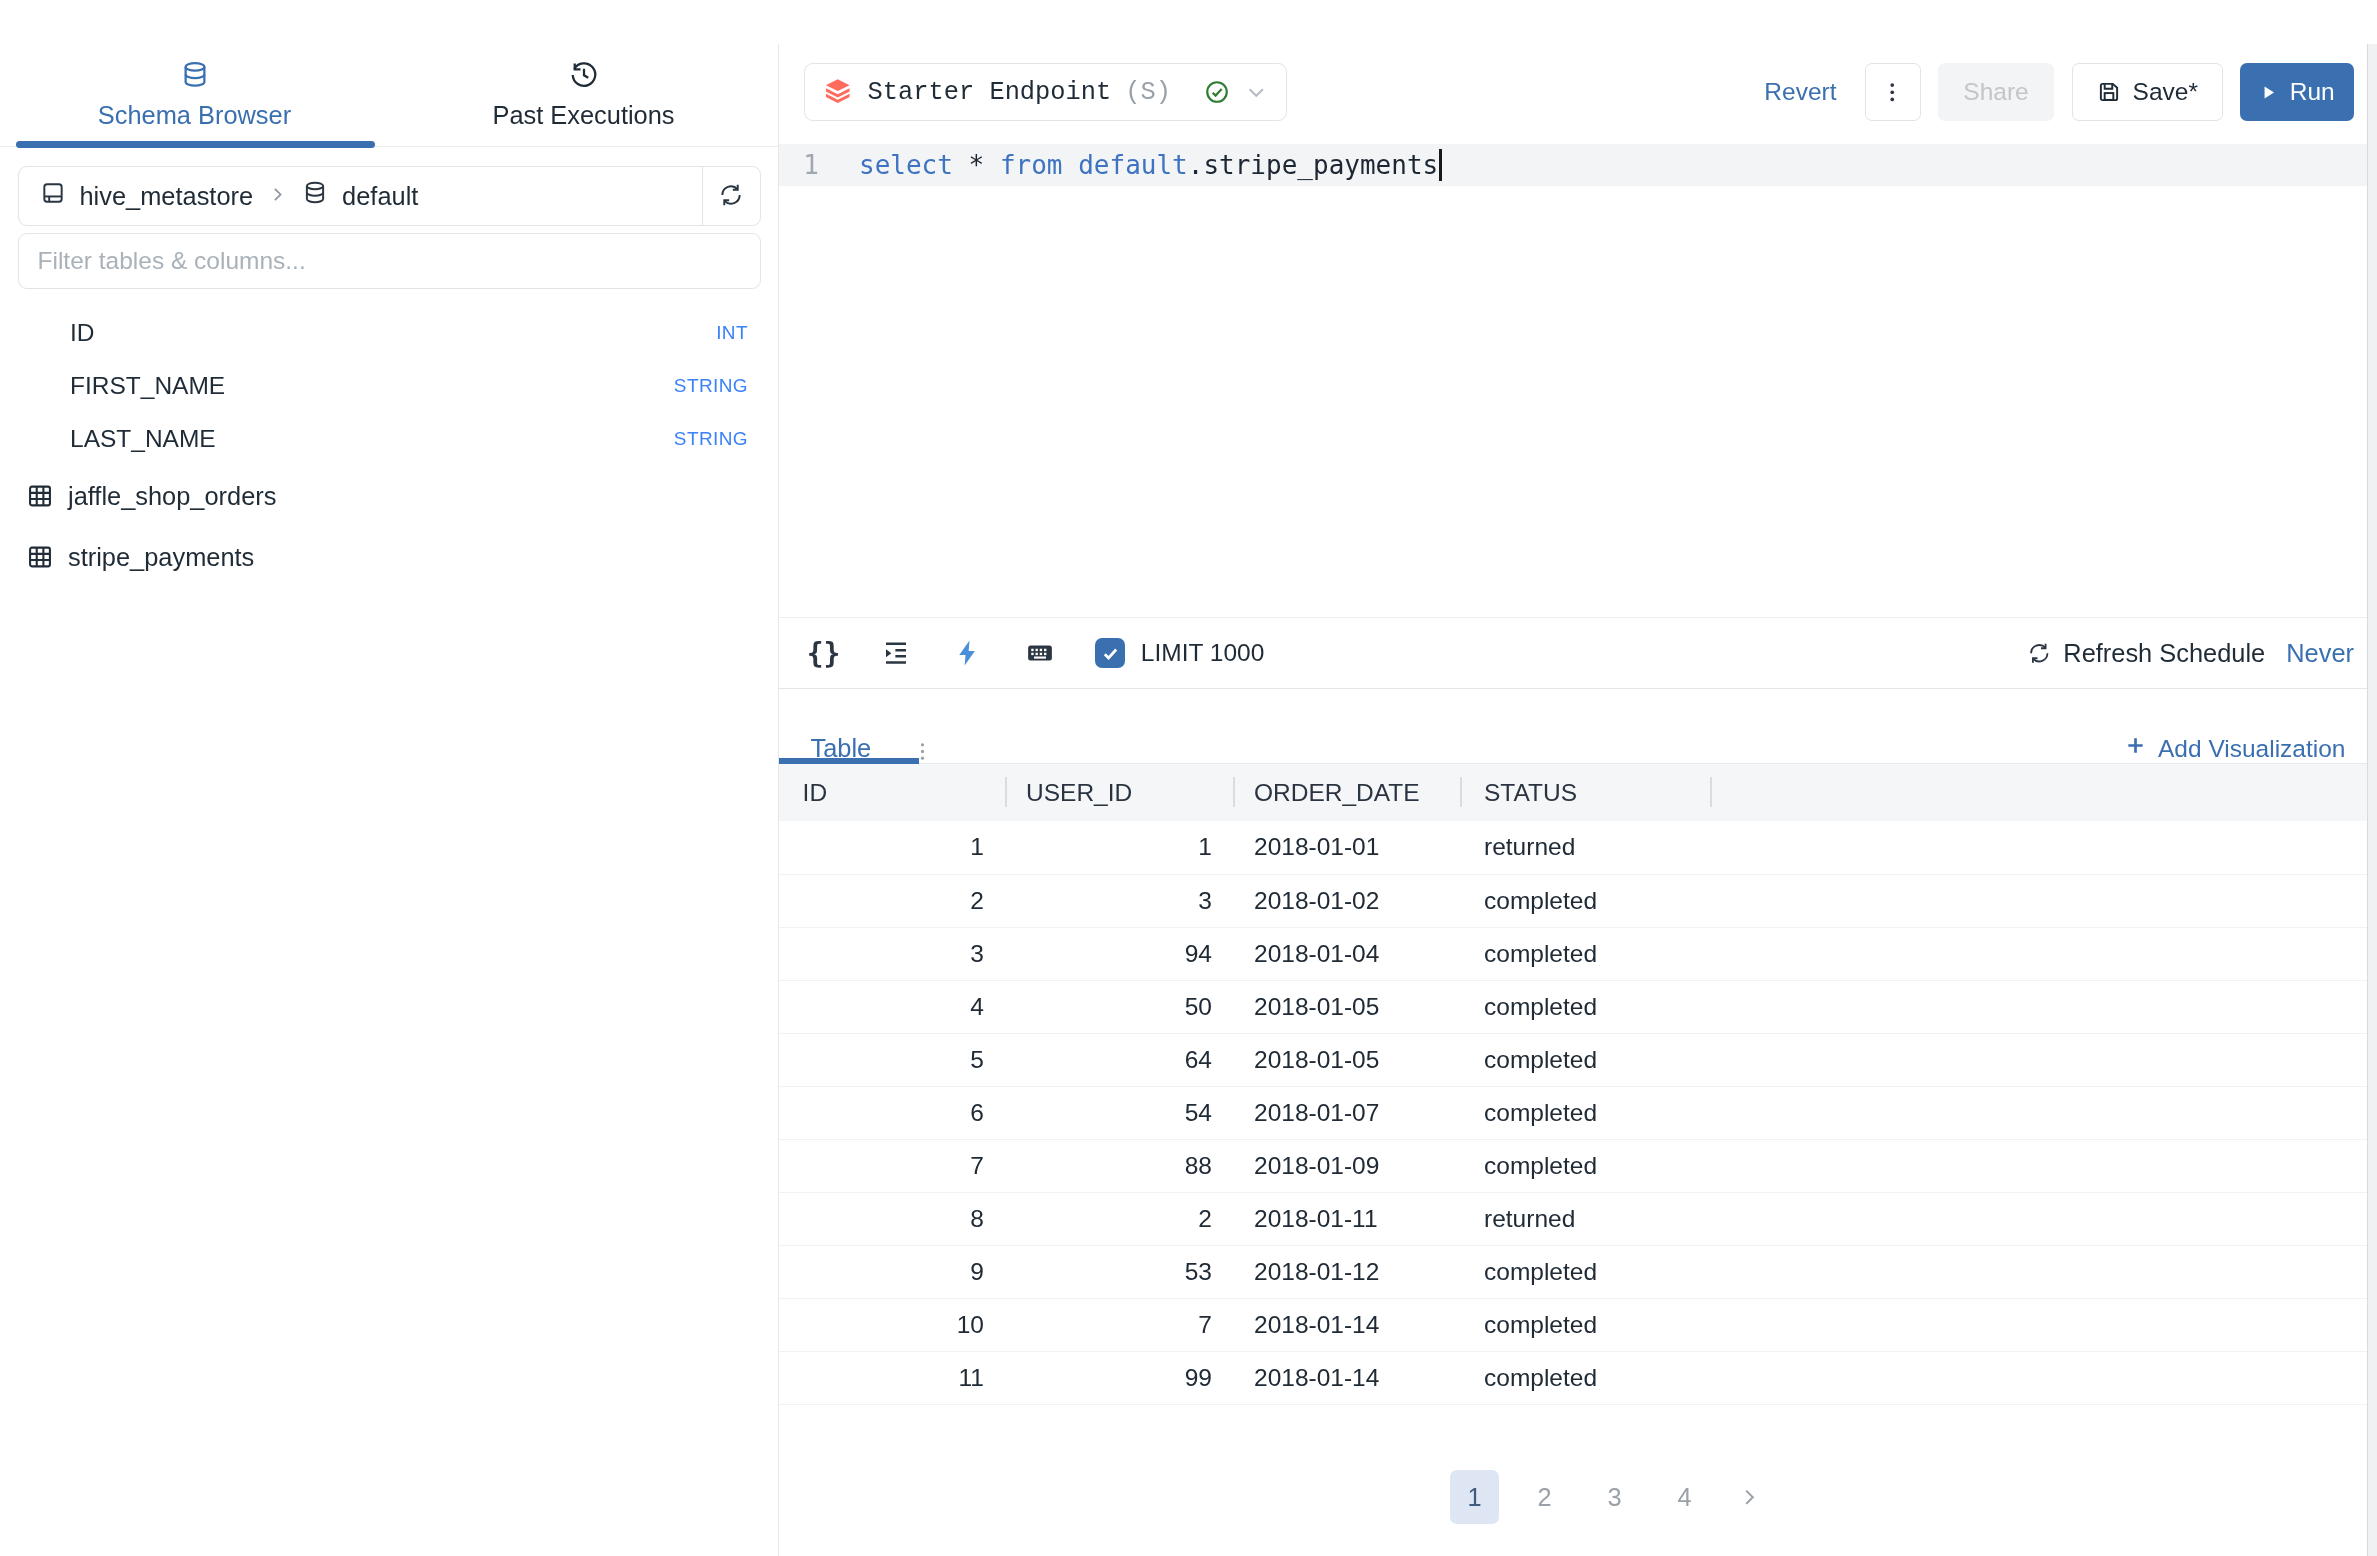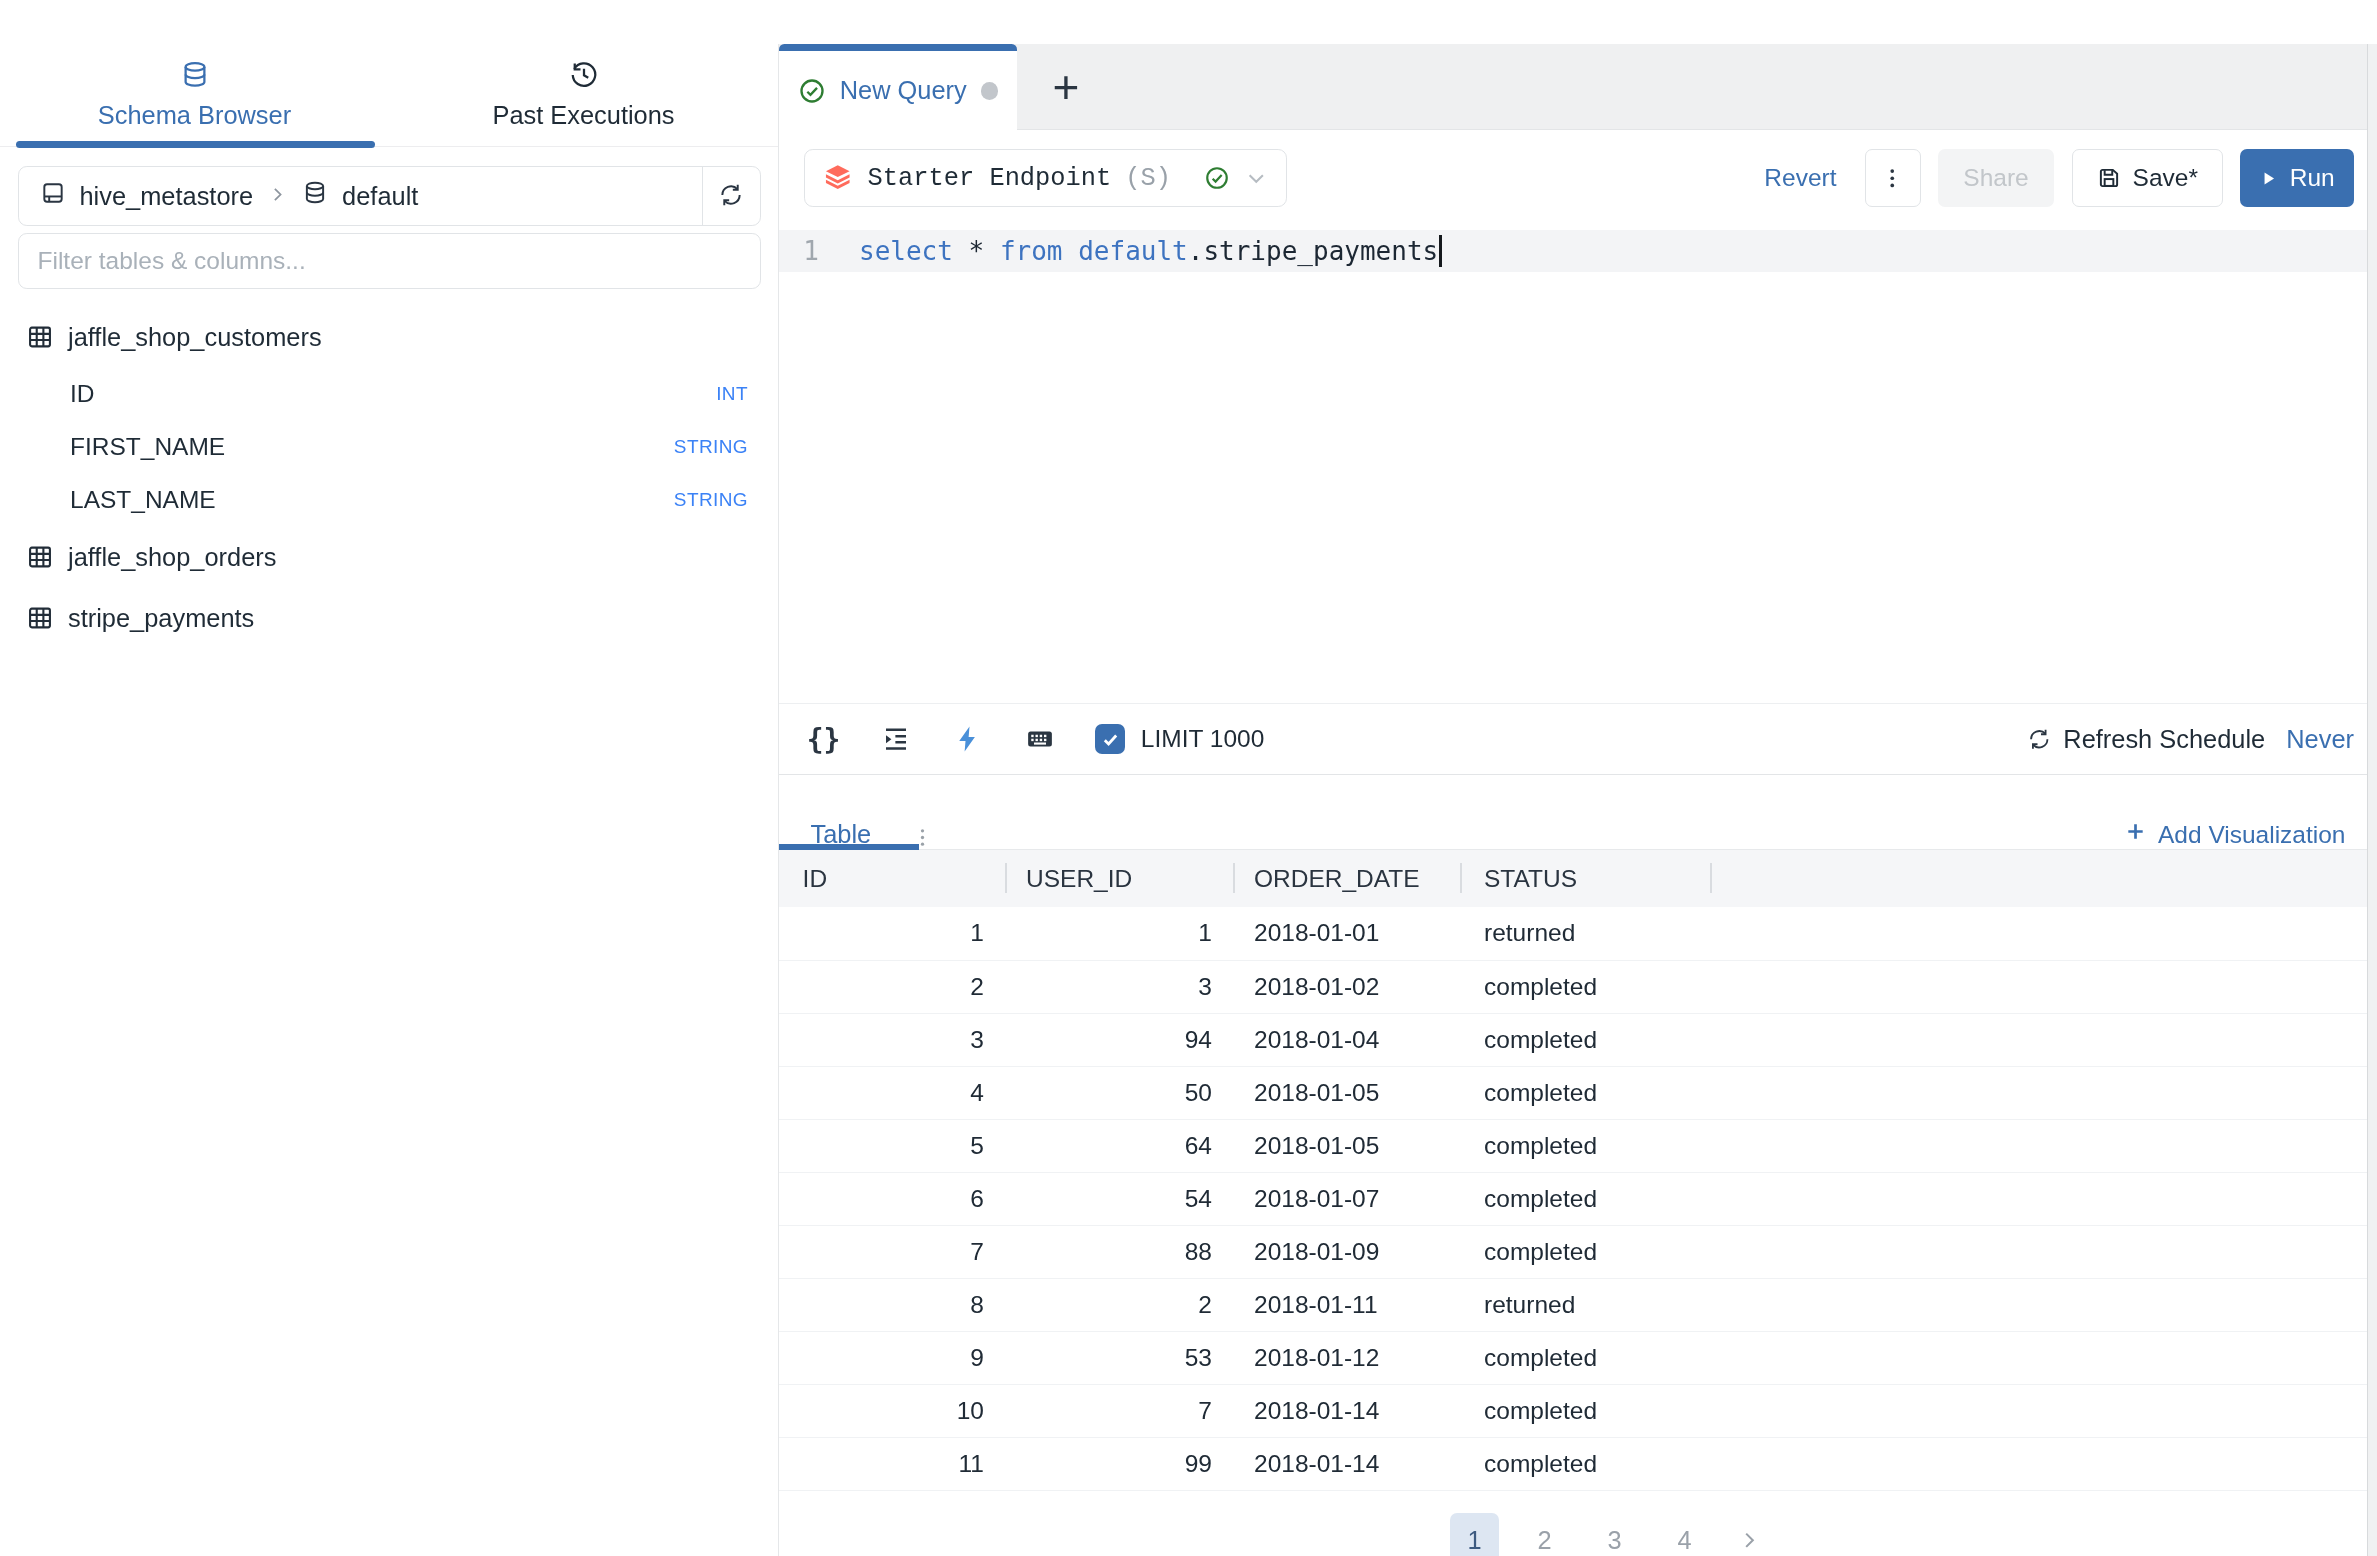--- a/index.html
+++ b/index.html
@@ -168,77 +168,55 @@
             </svg>
         </span>
       </div>
     </div>
 
     <div class="filter-box">
       <input placeholder="Filter tables &amp; columns..." style="">
     </div>
 
     <div class="tree" id="tree">
+        <div class="tree-col">
+          <span>ID</span>
+          <span class="type">INT</span>
+        </div>
+        <div class="tree-col">
+          <span>FIRST_NAME</span>
+          <span class="type">STRING</span>
+        </div>
+        <div class="tree-col">
+          <span>LAST_NAME</span>
+          <span class="type">STRING</span>
+        </div>
         <div class="tree-table">
           <span style="display: flex;">
             <svg viewBox="0 0 24 24" fill="none" stroke="currentColor" stroke-width="1.8">
               <rect x="3.5" y="4" width="17" height="16" rx="1.5"></rect>
               <path d="M3.5 9.3h17M3.5 14.6h17M9.2 4v16M14.9 4v16"></path>
             </svg>
           </span>
-          <span>jaffle_shop_customers</span>
-        </div>
-        <div class="tree-col">
-          <span>ID</span>
-          <span class="type">INT</span>
-        </div>
-        <div class="tree-col">
-          <span>FIRST_NAME</span>
-          <span class="type">STRING</span>
-        </div>
-        <div class="tree-col">
-          <span>LAST_NAME</span>
-          <span class="type">STRING</span>
+          <span>jaffle_shop_orders</span>
         </div>
         <div class="tree-table">
           <span style="display: flex;">
             <svg viewBox="0 0 24 24" fill="none" stroke="currentColor" stroke-width="1.8">
               <rect x="3.5" y="4" width="17" height="16" rx="1.5"></rect>
               <path d="M3.5 9.3h17M3.5 14.6h17M9.2 4v16M14.9 4v16"></path>
             </svg>
           </span>
-          <span>jaffle_shop_orders</span>
-        </div>
-        <div class="tree-table">
-          <span style="display: flex;">
-            <svg viewBox="0 0 24 24" fill="none" stroke="currentColor" stroke-width="1.8">
-              <rect x="3.5" y="4" width="17" height="16" rx="1.5"></rect>
-              <path d="M3.5 9.3h17M3.5 14.6h17M9.2 4v16M14.9 4v16"></path>
-            </svg>
-          </span>
           <span>stripe_payments</span>
         </div>
       </div>
   </aside>
 
   <div class="main">
 
-    <div class="qtab-bar">
-      <div class="qtab">
-        <span class="chk">
-          <svg viewBox="0 0 24 24" fill="none" stroke="#2e7d32" stroke-width="2">
-              <circle cx="12" cy="12" r="9"></circle>
-              <path d="M8 12.6l2.7 2.7 5.6-6"></path>
-            </svg>
-        </span>
-        <span>New Query</span>
-        <span class="dot"></span>
-      </div>
-      <div class="qtab-add">+</div>
-    </div>
 
     <div class="editor-body">
       <div class="editor-top">
         <div class="endpoint">
           <span class="coral">
             <svg viewBox="0 0 24 24" fill="currentColor">
                 <path d="M12 2.5L21 7l-9 4.5L3 7z"></path>
                 <path d="M3 9.4l9 4.5 9-4.5v2.4l-9 4.5-9-4.5z"></path>
                 <path d="M3 13.6l9 4.5 9-4.5V16l-9 4.5L3 16z"></path>
               </svg>

